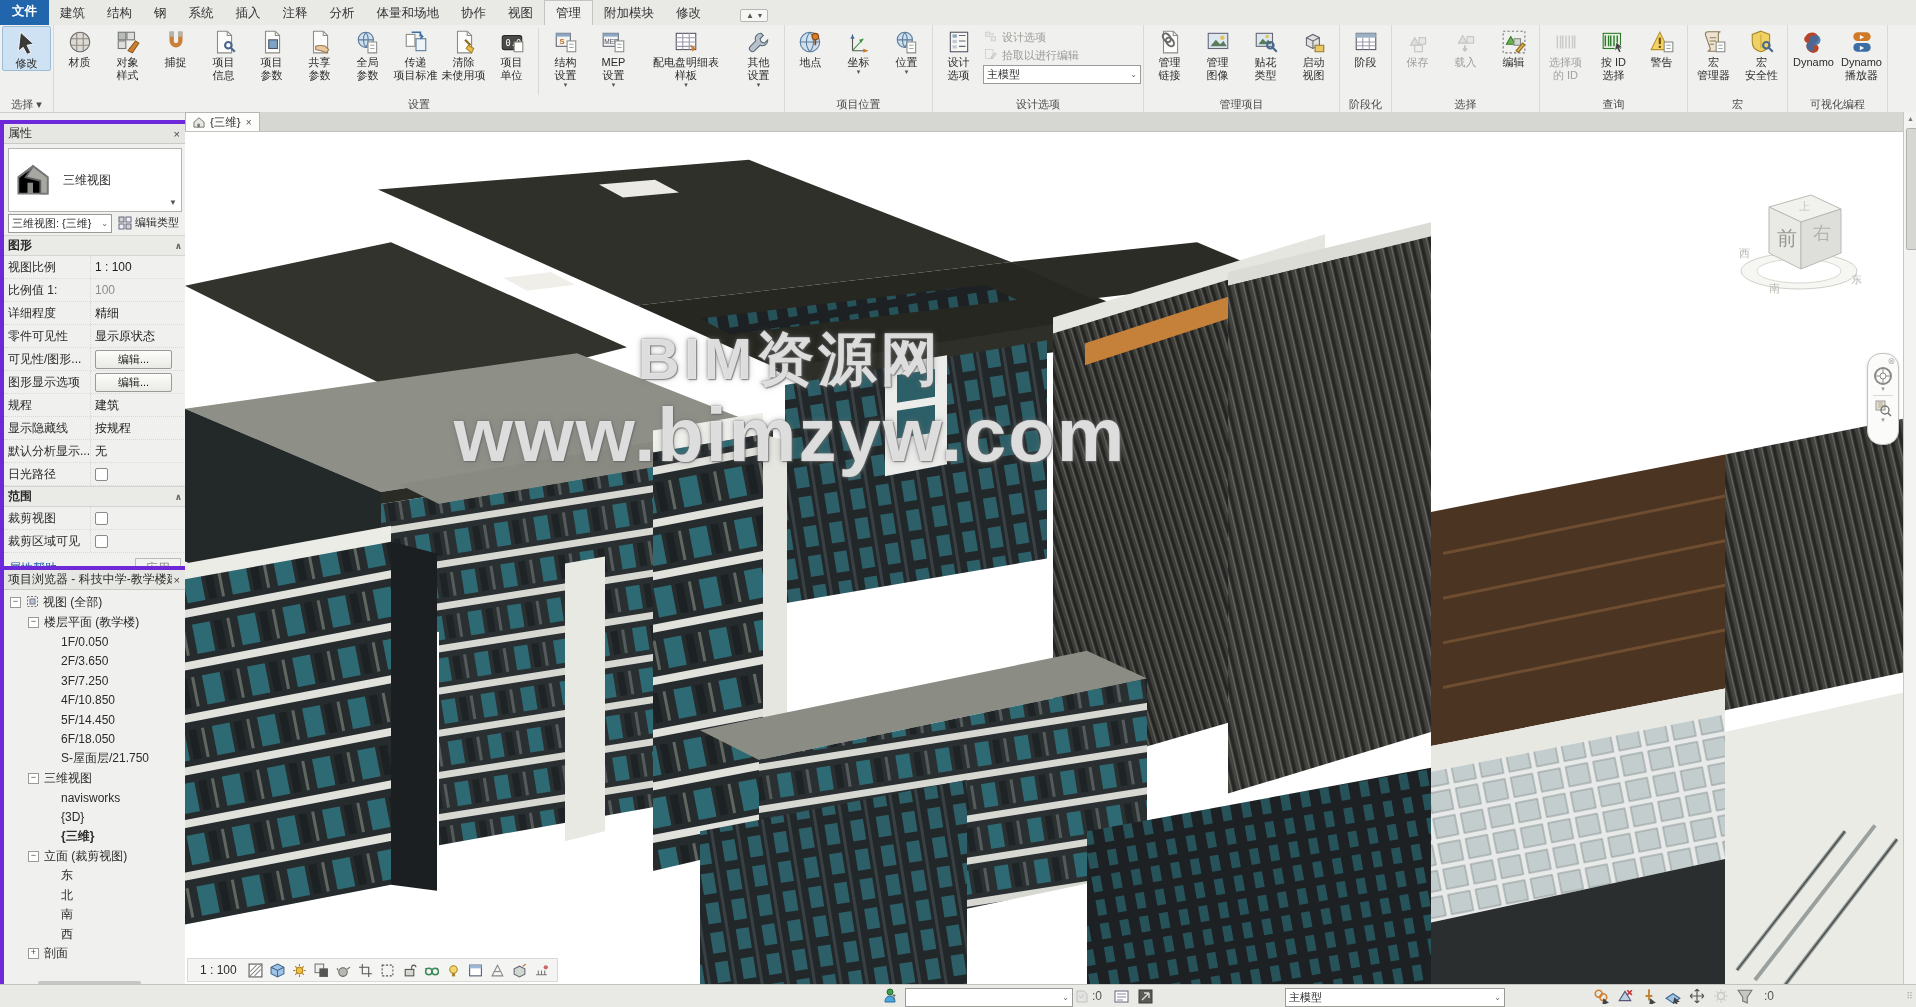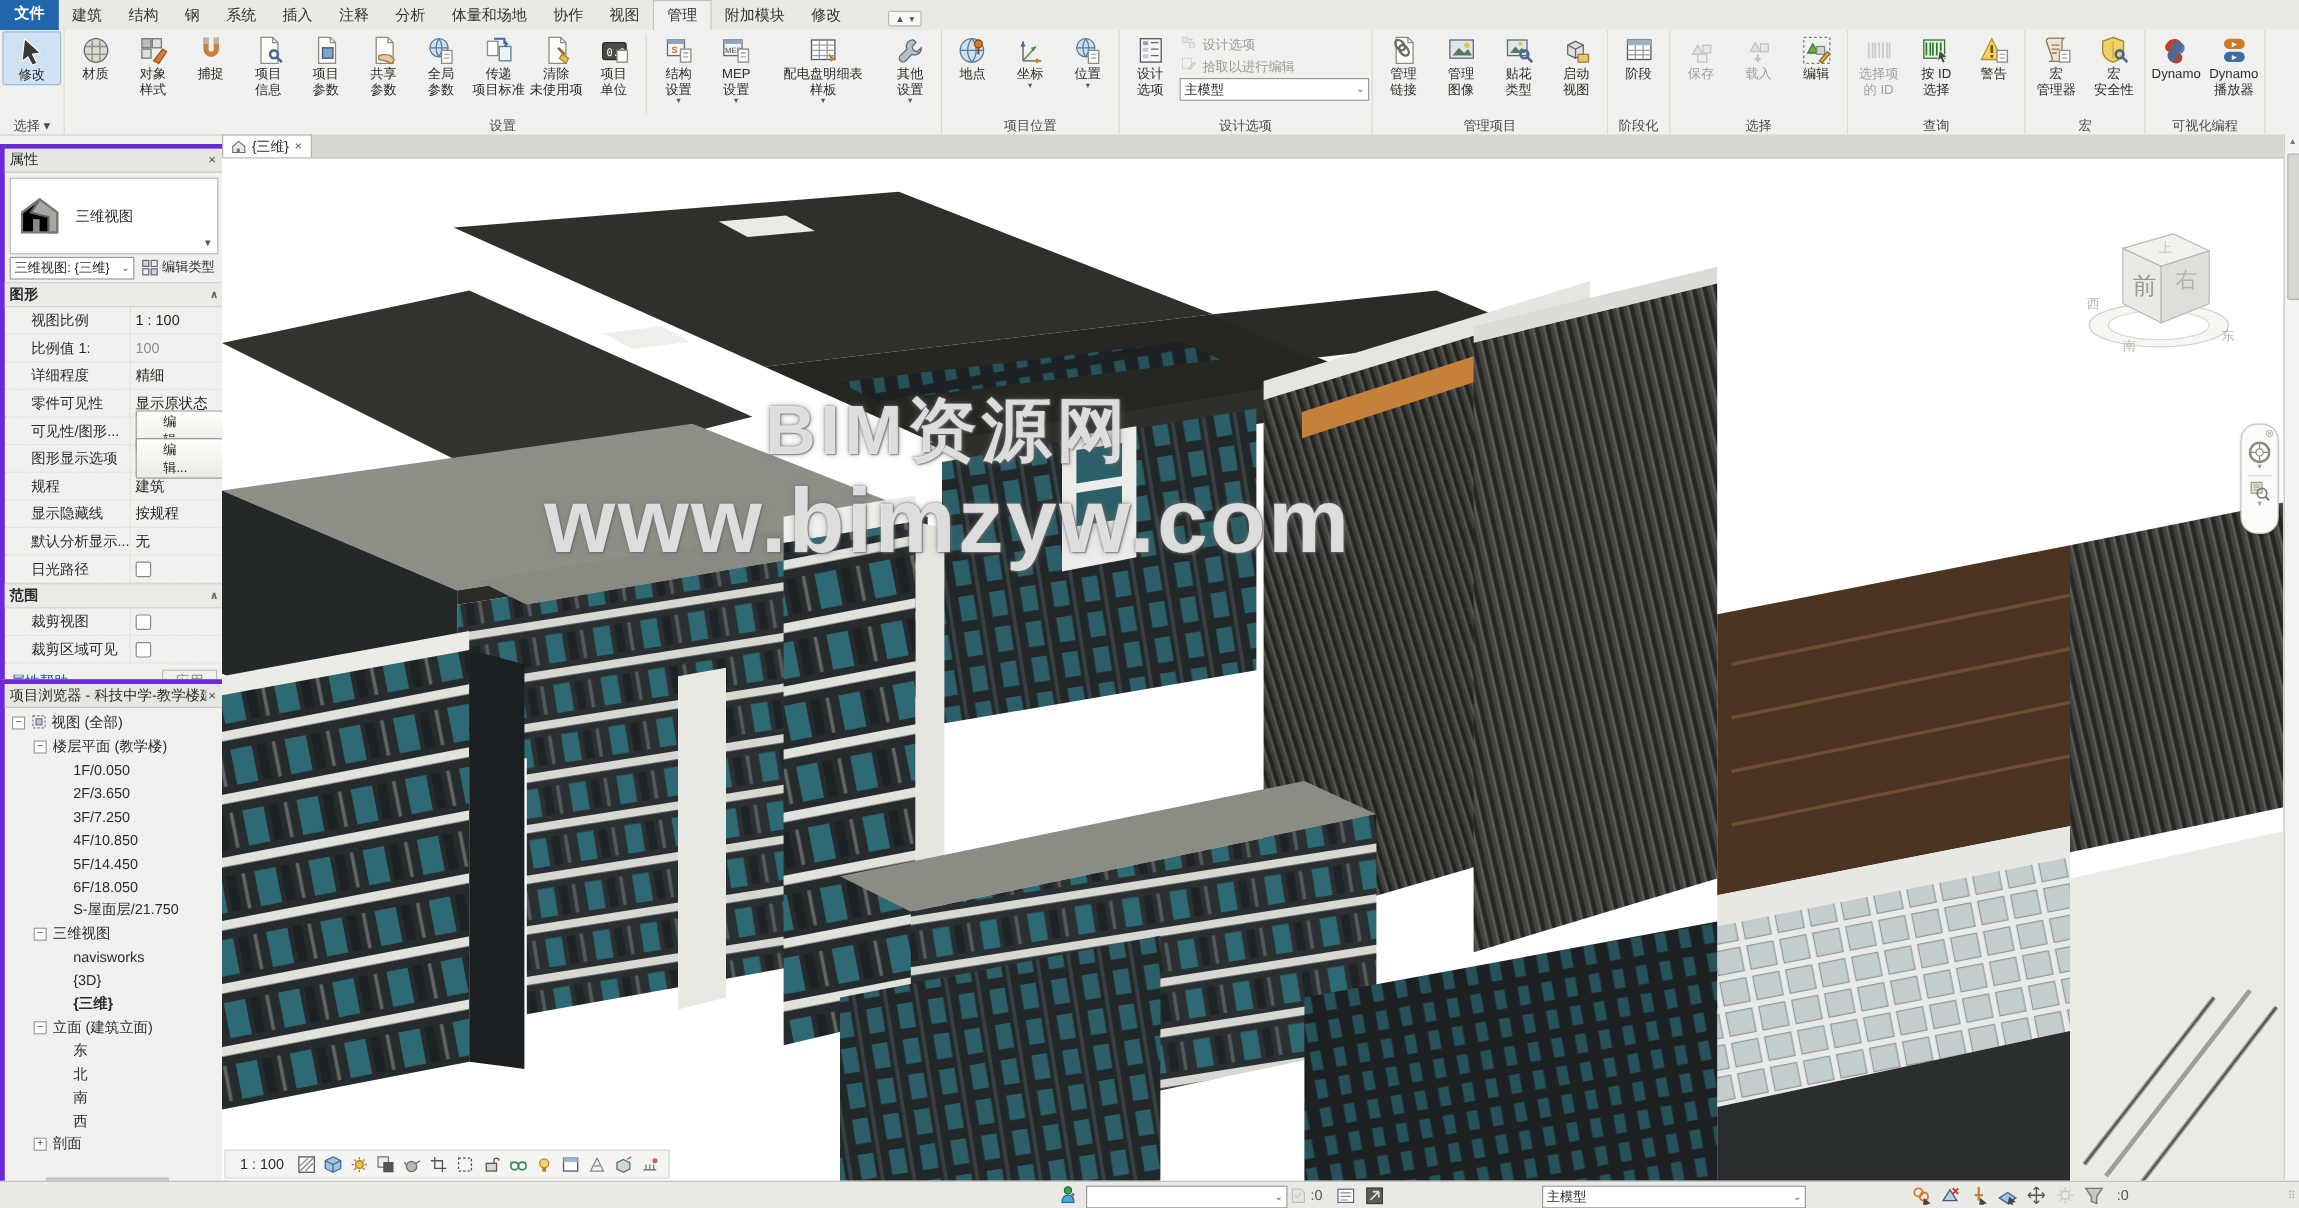--- a/index.html
+++ b/index.html
@@ -33,21 +33,21 @@
   .phead .ttl{flex:1;white-space:nowrap;overflow:hidden;}
   .phead .x{color:#444;font-size:11px;padding:0 2px;}
   #typebox{margin:4px 4px 2px;height:58px;background:#fff;border:1px solid #b5b5b1;display:flex;align-items:center;gap:8px;padding:2px;}
   #typebox .tsel-arrow{margin-left:auto;align-self:flex-end;font-size:8px;color:#555;padding:2px;}
   #selrow{display:flex;gap:3px;margin:2px 4px;align-items:flex-start;}
   #selrow .combo{flex:1;}
   #edit-type-btn{display:flex;align-items:center;gap:3px;font-size:11px;border:1px solid transparent;padding:0 2px;white-space:nowrap;}
   .sect{height:19px;background:#eaeae6;border-top:1px solid #d4d4d0;border-bottom:1px solid #d4d4d0;font-weight:bold;font-size:12px;display:flex;align-items:center;padding:0 4px;}
   .sect .chev{margin-left:auto;font-size:9px;color:#666;}
   .prow{display:flex;height:22px;align-items:center;border-bottom:1px dotted #d8d8d4;font-size:12px;}
-  .prow .pl{width:82px;padding-left:22px;color:#2b2b2b;white-space:nowrap;overflow:hidden;}
+  .prow .pl{width:82px;padding-left:4px;color:#2b2b2b;white-space:nowrap;overflow:hidden;}
   .prow .pv{flex:1;padding-left:4px;border-left:1px dotted #d8d8d4;height:100%;display:flex;align-items:center;color:#1d1d1b;}
   .prow .pv.gray{color:#8c8c88;}
   .prow .pv .ebtn{background:linear-gradient(#fdfdfb,#e9e9e5);border:1px solid #9a9a96;border-radius:2px;font-size:11px;padding:1px 22px;}
   .prow .pv .cb{width:11px;height:11px;border:1px solid #8a8a86;background:#fff;border-radius:2px;}
   #pfoot{display:flex;align-items:center;margin-top:2px;padding:3px 5px;}
   #pfoot a{color:#1f55a5;text-decoration:underline;font-size:12px;}
   #pfoot .apply{margin-left:auto;color:#8a8a86;background:#f2f2f0;border:1px solid #bcbcb8;font-size:12px;padding:1px 10px;}
   
   #tree{padding:3px 0 0 2px;overflow:hidden;}
   .trow{display:flex;align-items:center;height:19.5px;white-space:nowrap;font-size:12px;}
@@ -706,21 +706,21 @@
           <span>navisworks</span>
         </div>
         <div class="trow" style="padding-left: 55px;">
           <span>{3D}</span>
         </div>
         <div class="trow bold" style="padding-left: 55px;">
           <span>{三维}</span>
         </div>
         <div class="trow" style="padding-left: 22px;">
           <span class="exp">−</span>
-          <span>立面 (建筑立面)</span>
+          <span>立面 (裁剪视图)</span>
         </div>
         <div class="trow" style="padding-left: 55px;">
           <span>东</span>
         </div>
         <div class="trow" style="padding-left: 55px;">
           <span>北</span>
         </div>
         <div class="trow" style="padding-left: 55px;">
           <span>南</span>
         </div>

